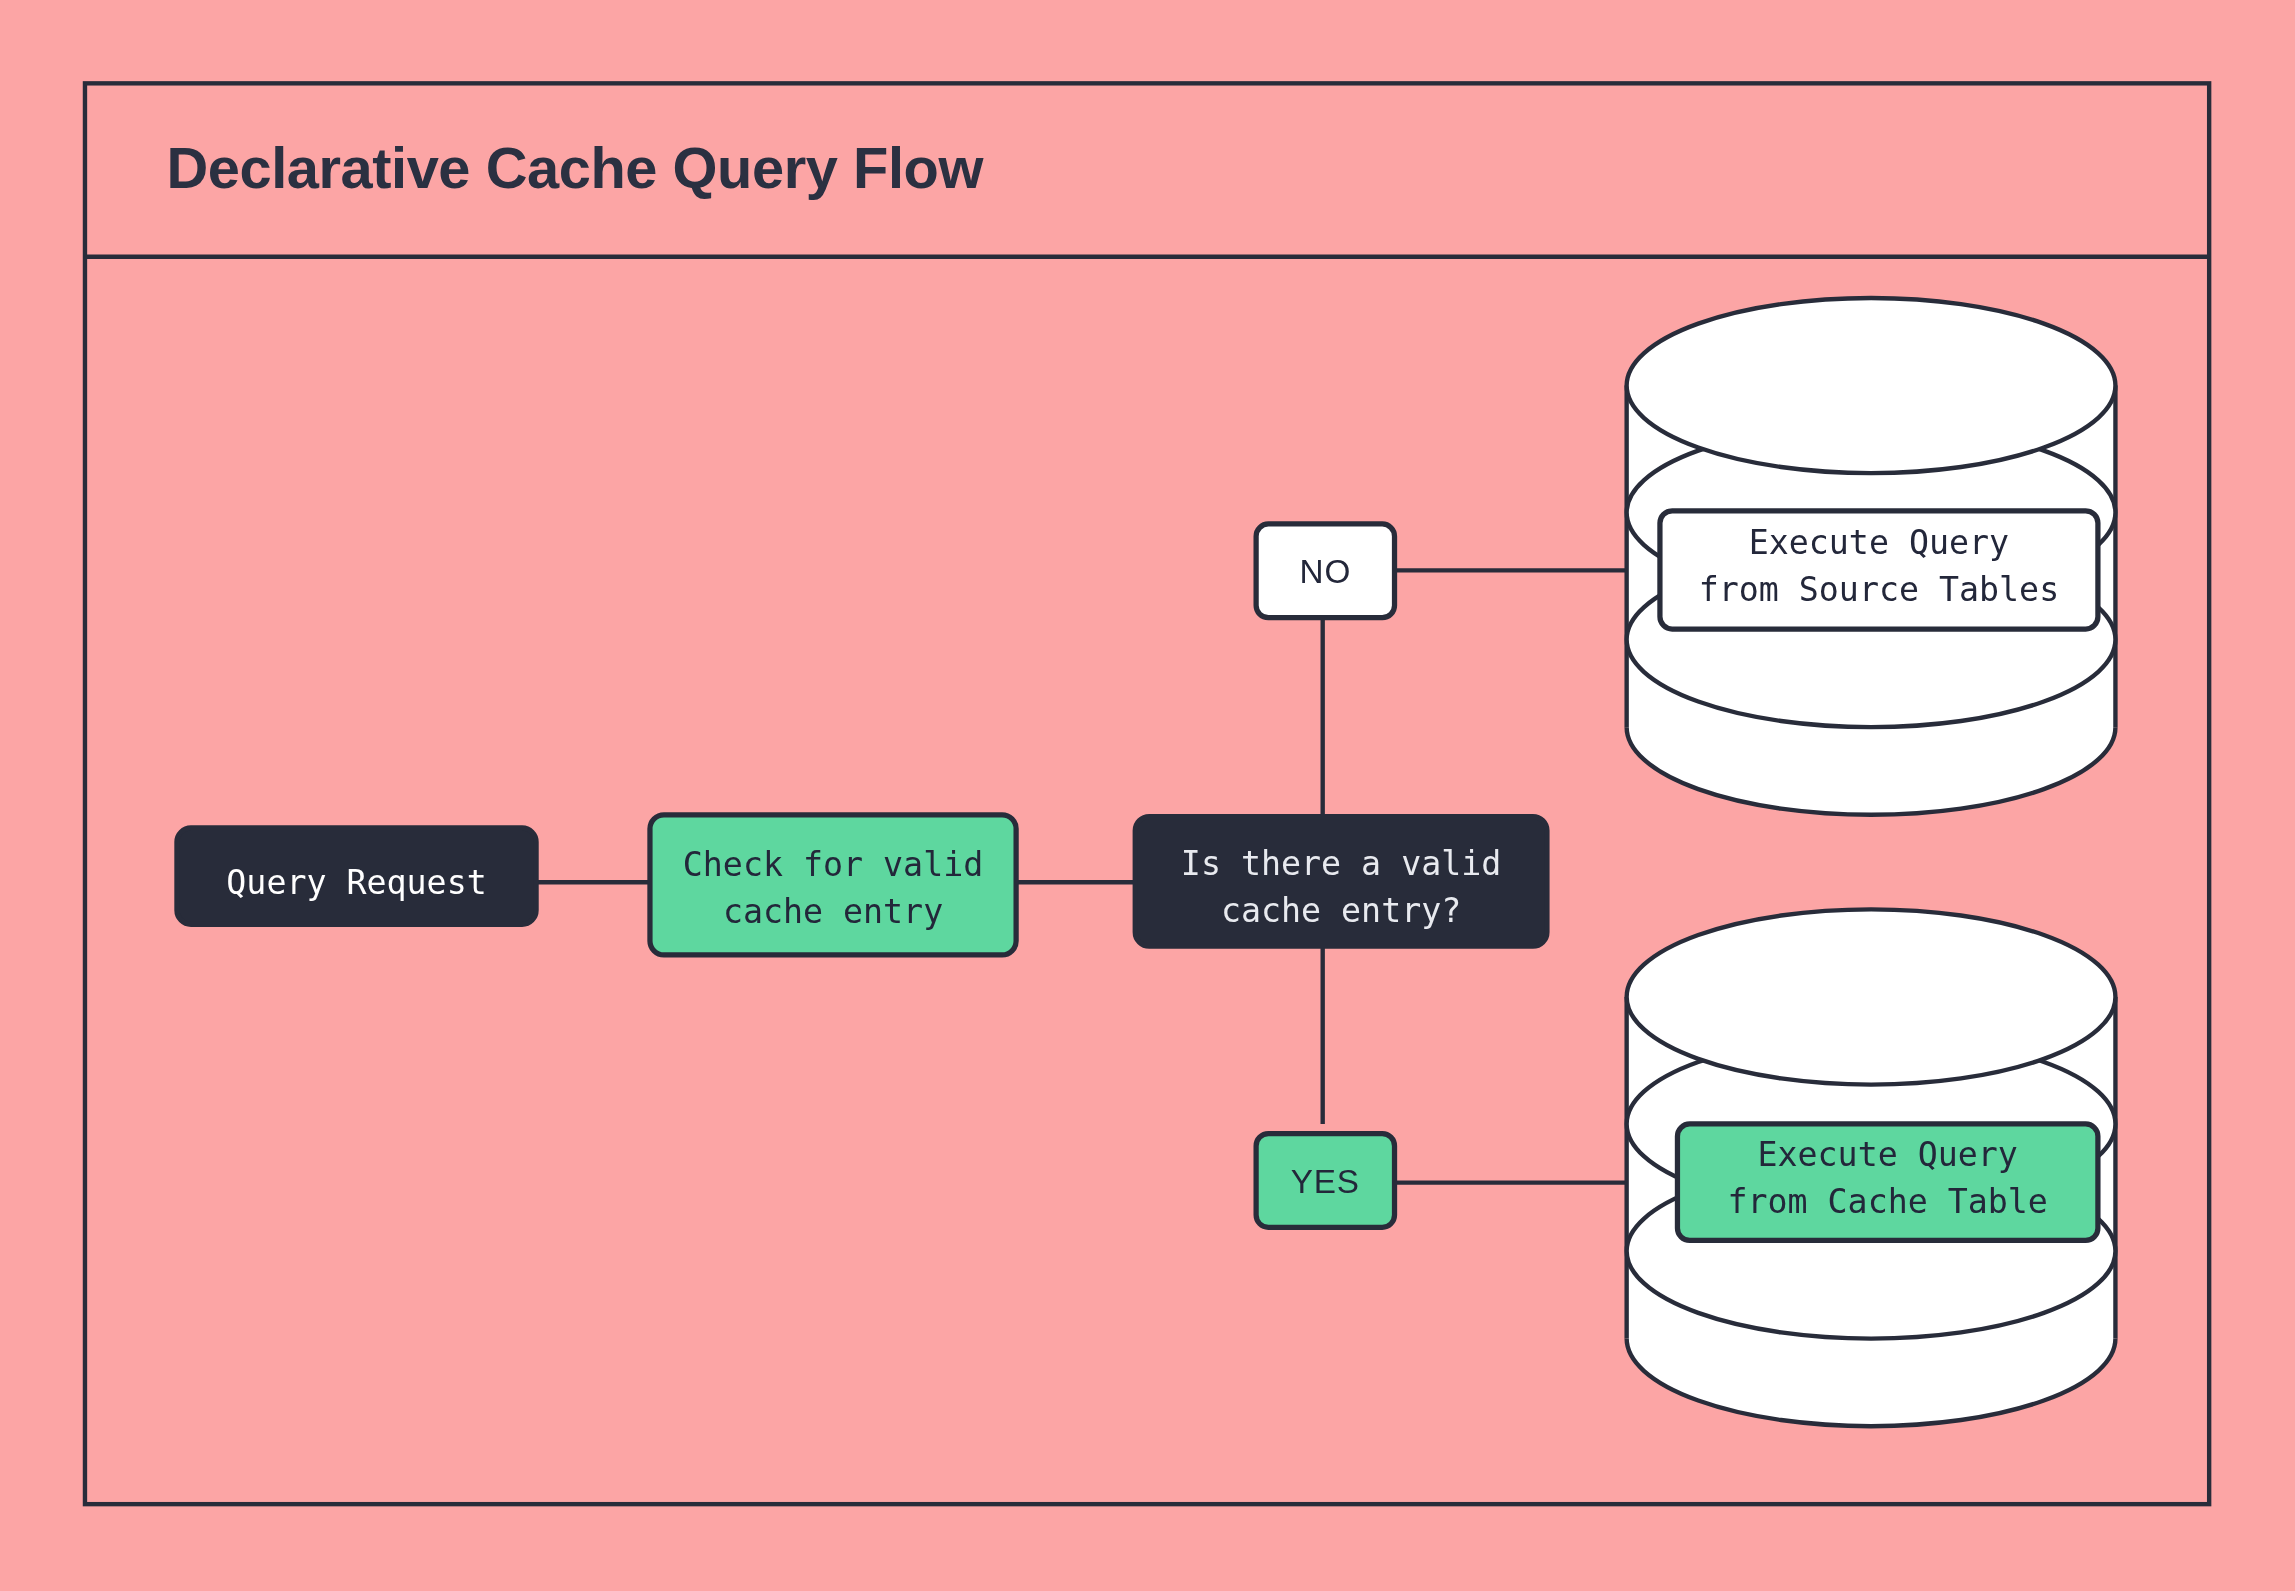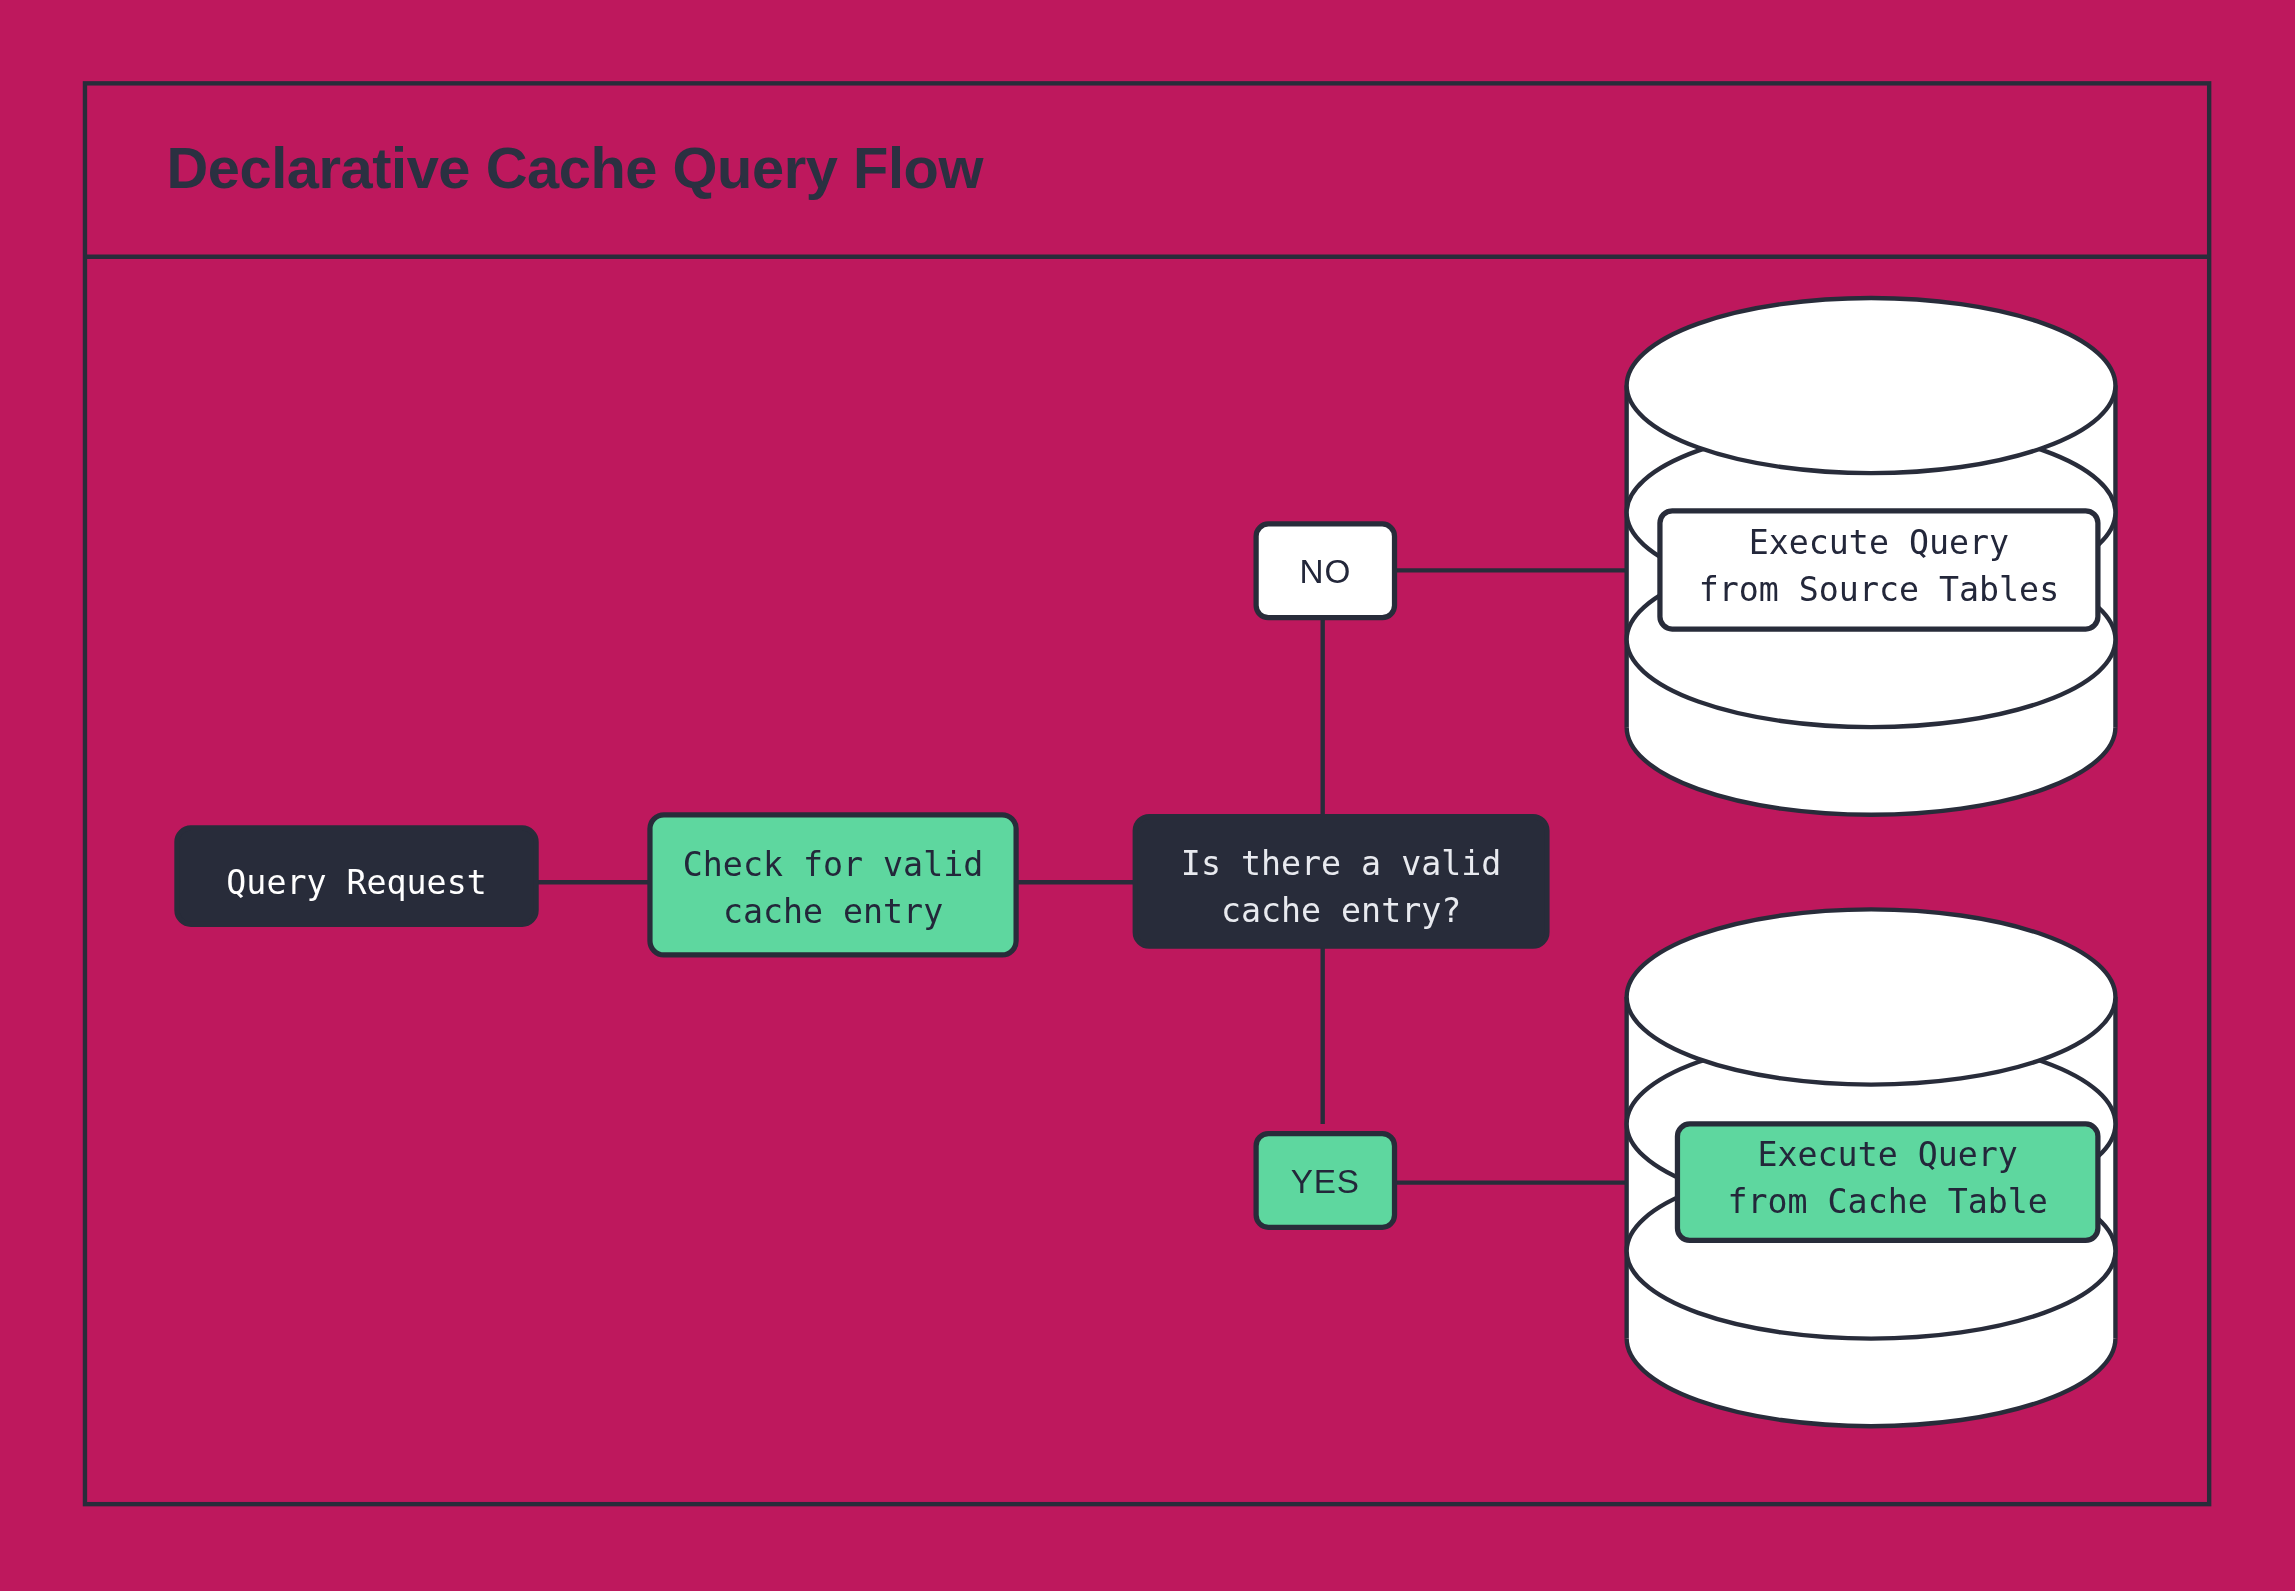--- a/index.html
+++ b/index.html
@@ -10,21 +10,21 @@
   body {
     width: 2295px;
     height: 1591px;
     font-family: "Liberation Sans", sans-serif;
     overflow: hidden;
   }
   #diagram-root {
     position: relative;
     width: 2295px;
     height: 1591px;
-    background: #be185d;
+    background: #fca5a5;
   }
   svg.canvas {
     position: absolute;
     left: 0;
     top: 0;
     width: 2295px;
     height: 1591px;
     display: block;
   }
   .frame-rect {

